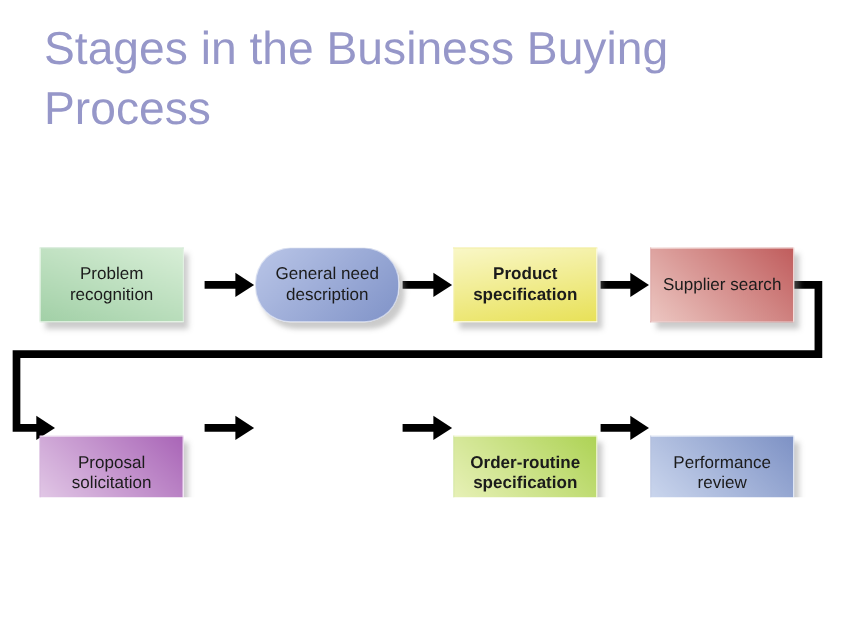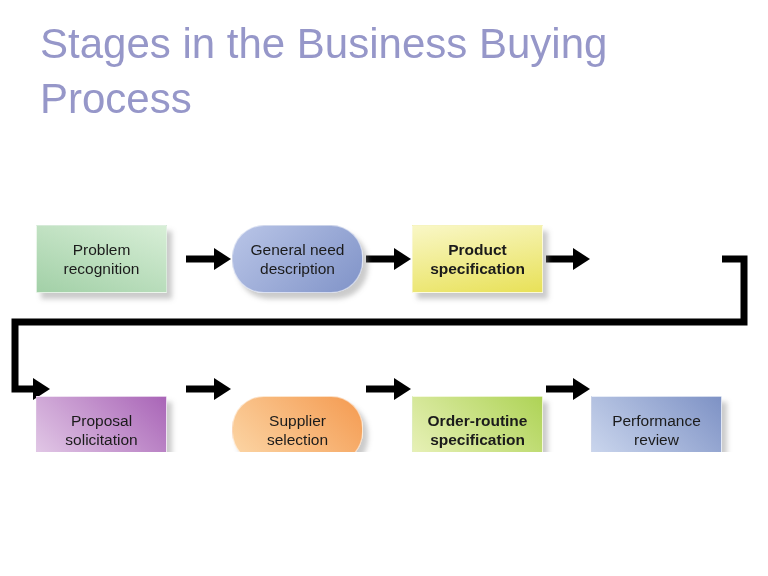--- a/index.html
+++ b/index.html
@@ -100,26 +100,26 @@
 
   <div class="stage-box r0 c0" style="background: linear-gradient(200deg, rgb(215, 238, 214), rgb(162, 208, 167));">
     <span class="stage-label">Problem recognition</span>
   </div>
   <div class="stage-box r0 c1" style="background: linear-gradient(135deg, rgb(185, 197, 231), rgb(128, 147, 200));">
     <span class="stage-label">General need description</span>
   </div>
   <div class="stage-box r0 c2" style="background: linear-gradient(170deg, rgb(249, 247, 198), rgb(232, 225, 88));">
     <span class="stage-label">Product specification</span>
   </div>
+  <div class="stage-box r0 c3" style="background: linear-gradient(45deg, rgb(236, 198, 193), rgb(192, 93, 93));">
+    <span class="stage-label">Supplier search</span>
+  </div>
 
   <div class="stage-box r1 c0" style="background: linear-gradient(45deg, rgb(228, 204, 232), rgb(169, 101, 183));">
     <span class="stage-label">Proposal solicitation</span>
-  </div>
-  <div class="stage-box r1 c1" style="background: linear-gradient(45deg, rgb(252, 216, 169), rgb(244, 154, 80));">
-    <span class="stage-label">Supplier selection</span>
   </div>
   <div class="stage-box r1 c2" style="background: linear-gradient(45deg, rgb(234, 242, 188), rgb(174, 211, 86)); justify-content: center;">
     <span class="stage-label">Order-routine specification</span>
   </div>
   <div class="stage-box r1 c3" style="background: linear-gradient(45deg, rgb(206, 217, 239), rgb(126, 146, 197));">
     <span class="stage-label">Performance review</span>
   </div>
 
 </div>
 

